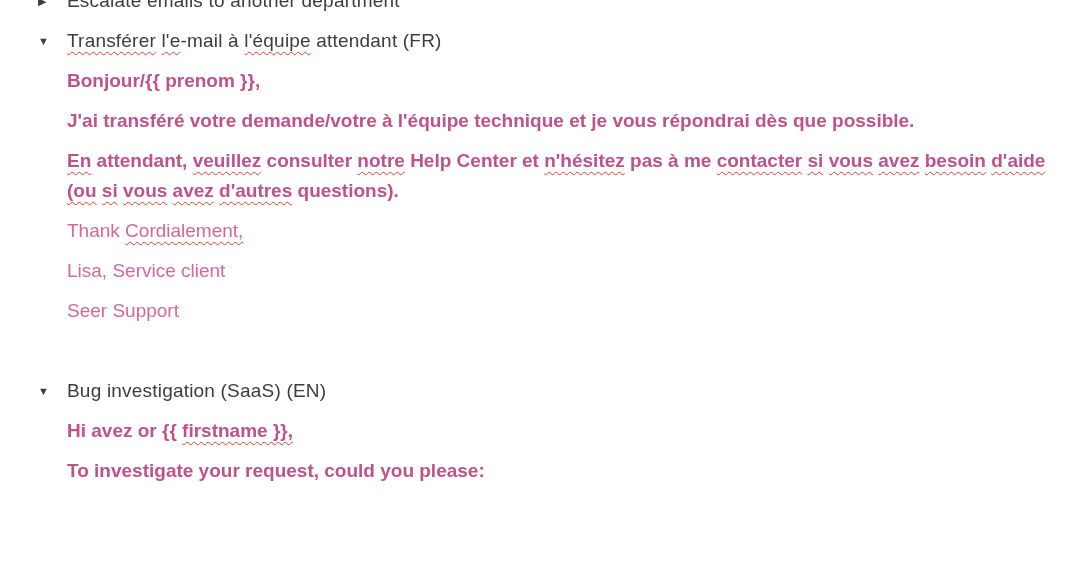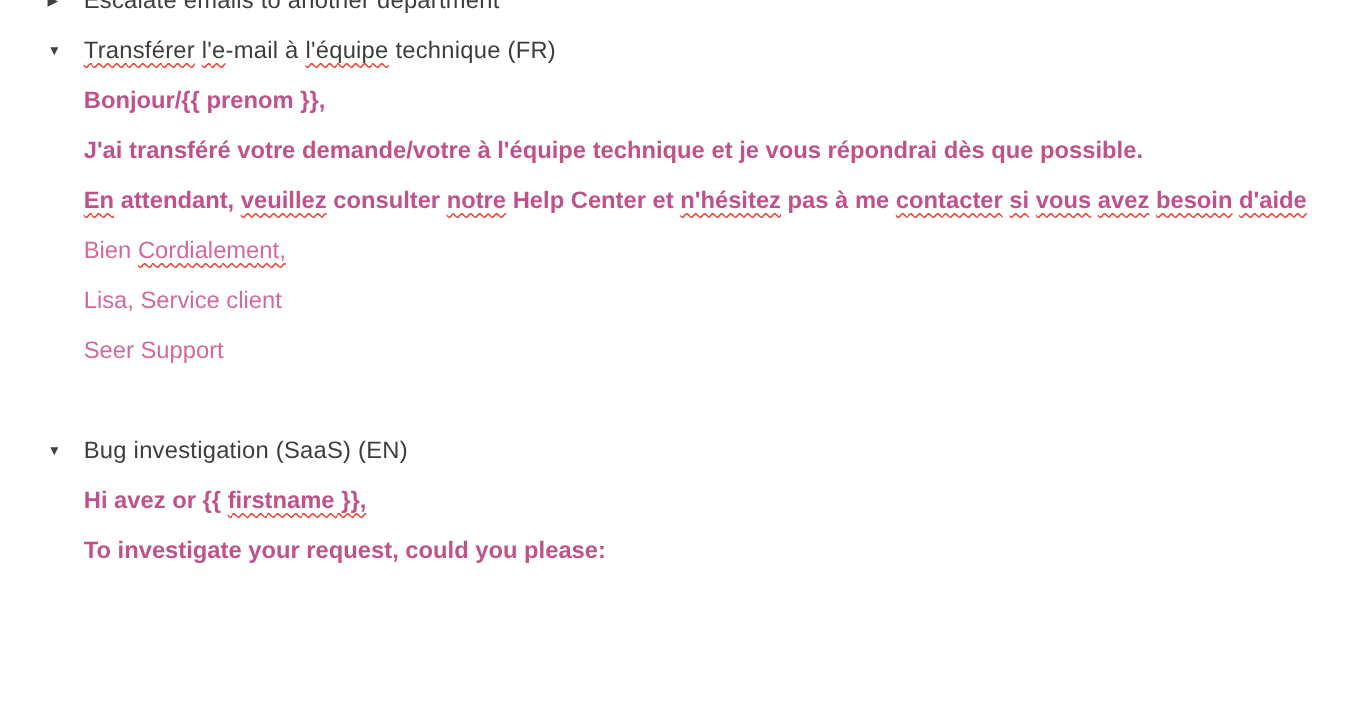--- a/index.html
+++ b/index.html
@@ -64,37 +64,41 @@
 </head>
 <body>
 
 <div class="doc" id="doc">
     <div class="row heading clipped-top">
     <span class="toggle">▶</span>
     <span class="line-text"><span>Escalate emails to another department</span></span>
   </div>
     <div class="row heading rhythm">
     <span class="toggle">▼</span>
-    <span class="line-text"><span class="sq">Transférer</span><span> </span><span class="sq">l'e</span><span>-mail à </span><span class="sq">l'équipe</span><span> technique (FR)</span></span>
+    <span class="line-text"><span class="sq">Transférer</span><span> </span><span class="sq">l'e</span><span>-mail à </span><span class="sq">l'équipe</span><span> attendant (FR)</span></span>
   </div>
     <div class="row body-bold rhythm">
     
     <span class="line-text"><span>Bonjour/{{ prenom }},</span></span>
   </div>
     <div class="row body-bold rhythm">
     
     <span class="line-text"><span>J'ai transféré votre demande/votre à l'équipe technique et je vous répondrai dès que possible.</span></span>
   </div>
     <div class="row body-bold rhythm">
     
     <span class="line-text"><span class="sq">En</span><span> attendant, </span><span class="sq">veuillez</span><span> consulter </span><span class="sq">notre</span><span> Help Center et </span><span class="sq">n'hésitez</span><span> pas à me </span><span class="sq">contacter</span><span> </span><span class="sq">si</span><span> </span><span class="sq">vous</span><span> </span><span class="sq">avez</span><span> </span><span class="sq">besoin</span><span> </span><span class="sq">d'aide</span></span>
   </div>
+    <div class="row body-bold continuation">
+    
+    <span class="line-text"><span class="sq">(ou</span><span> </span><span class="sq">si</span><span> </span><span class="sq">vous</span><span> </span><span class="sq">avez</span><span> </span><span class="sq">d'autres</span><span> questions).</span></span>
+  </div>
     <div class="row body-regular rhythm">
     
-    <span class="line-text"><span>Bien </span><span class="sq">Cordialement,</span></span>
+    <span class="line-text"><span>Thank </span><span class="sq">Cordialement,</span></span>
   </div>
     <div class="row body-regular rhythm">
     
     <span class="line-text"><span>Lisa, Service client</span></span>
   </div>
     <div class="row body-regular rhythm">
     
     <span class="line-text"><span>Seer Support</span></span>
   </div>
     <div class="row heading section-gap">

